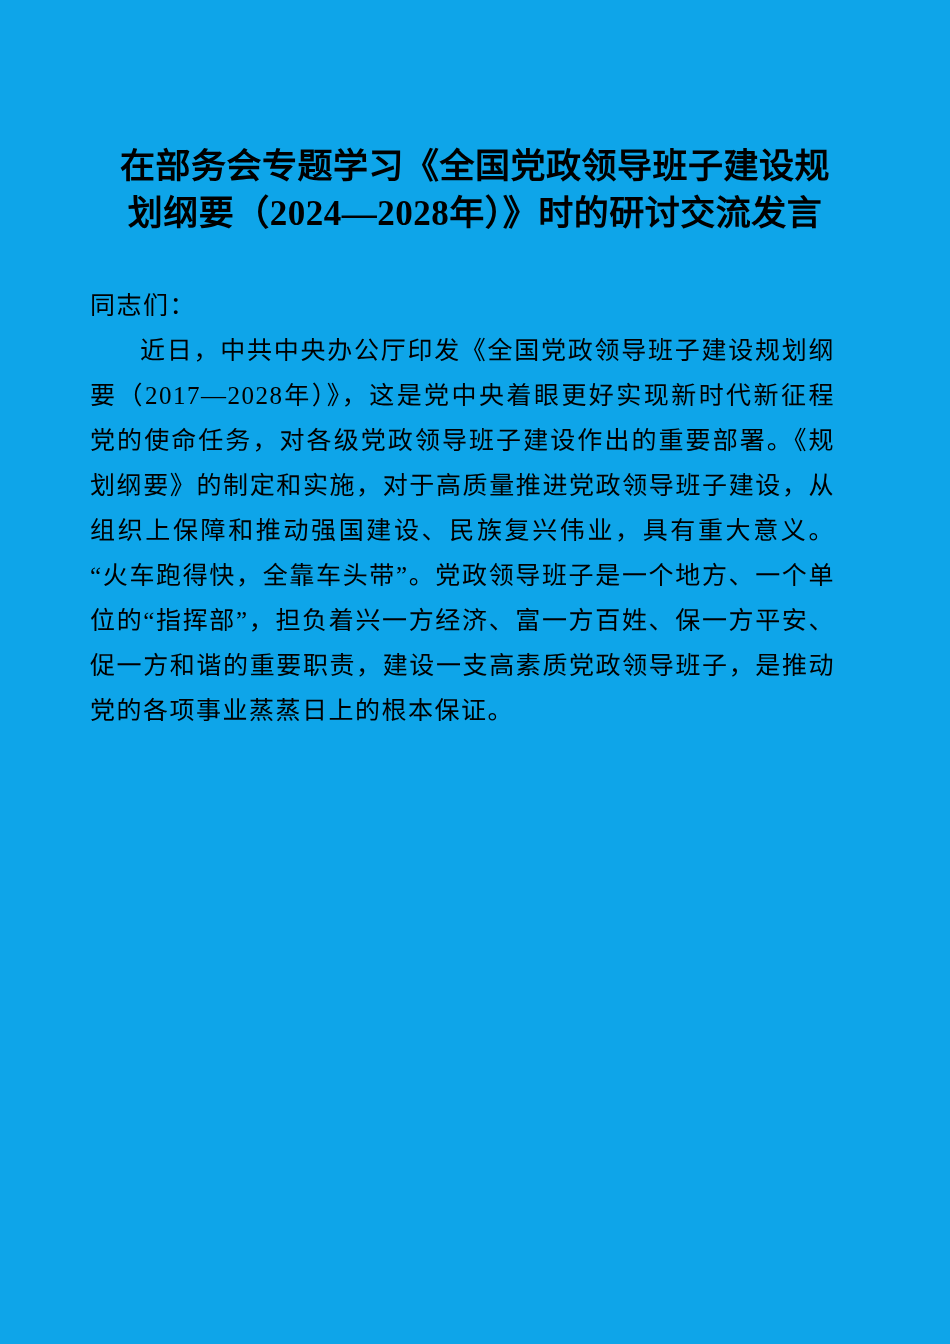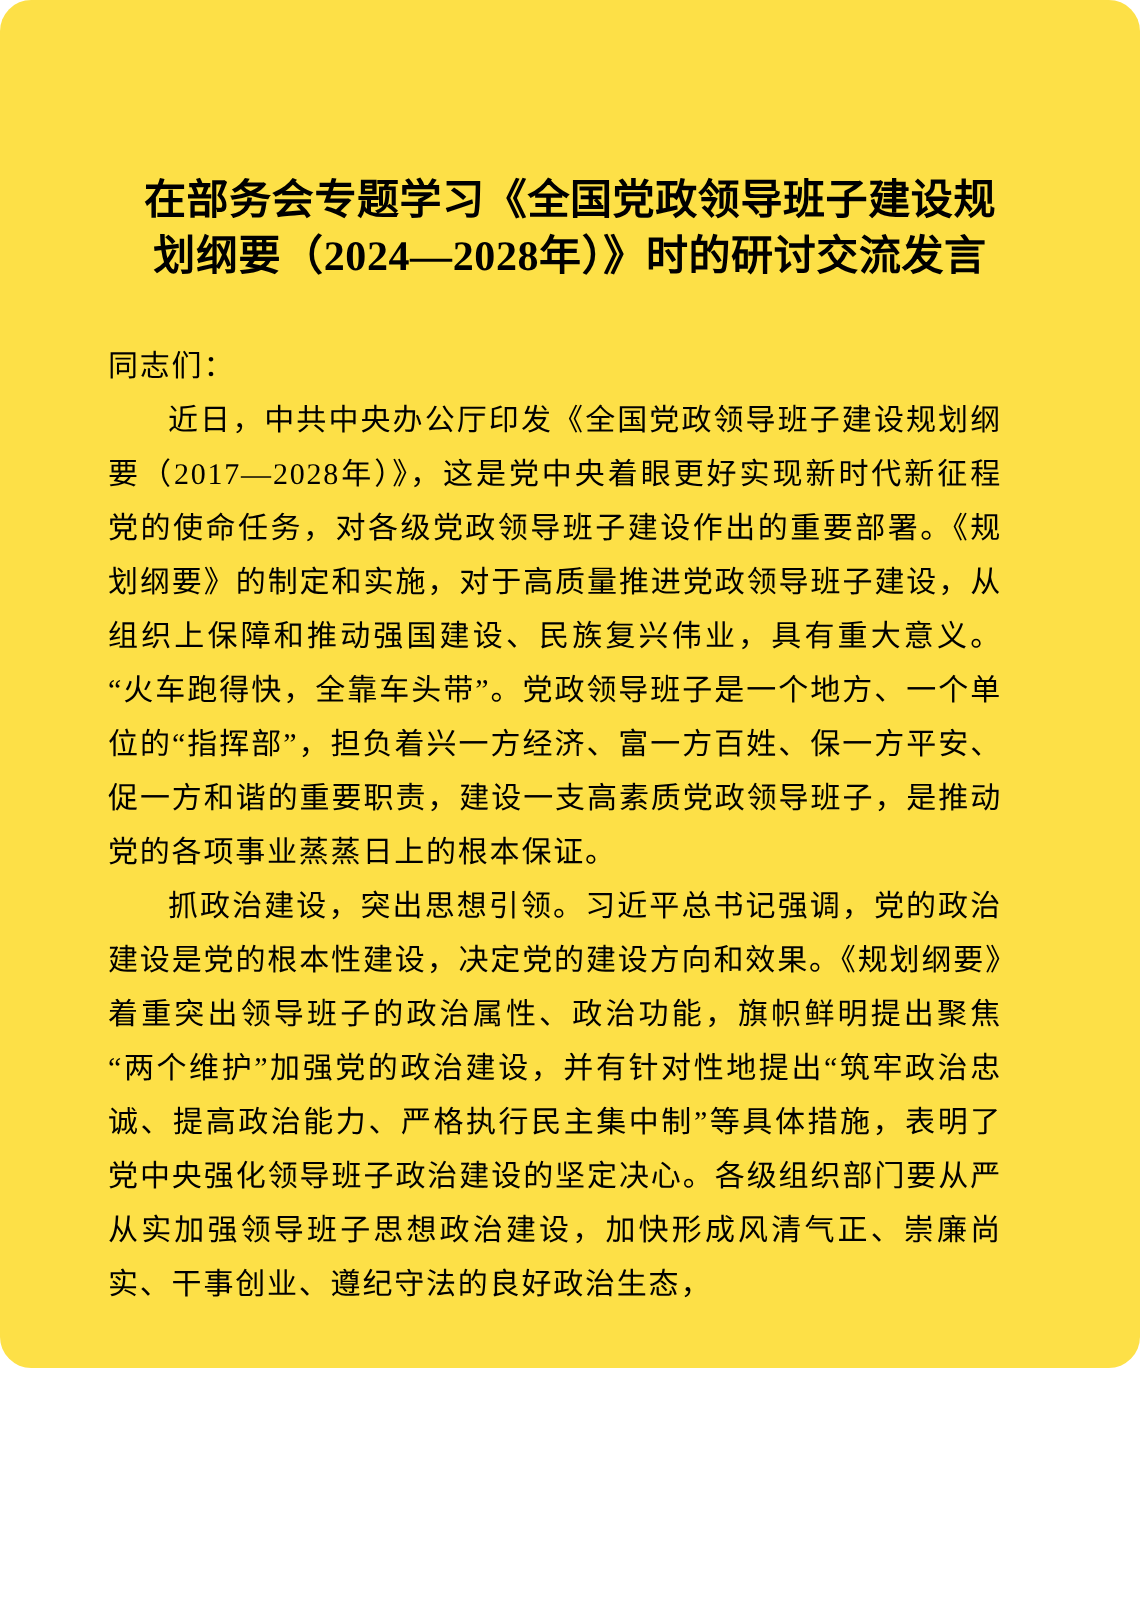--- a/index.html
+++ b/index.html
@@ -3,25 +3,24 @@
 <meta charset="utf-8">
 <style>
   * { margin: 0; padding: 0; box-sizing: border-box; }
   html, body {
     background: #ffffff;
     font-family: "Liberation Serif", "DejaVu Serif", serif;
   }
   .page {
     position: relative;
     width: 950px;
-    height: 1140px;
-    background: #fde047;
+    height: 1344px;
+    background: #0ea5e9;
     overflow: hidden;
     color: #000000;
-    border-radius: 26px;
   }
   .doc-title {
     margin: 143px auto 0 auto;
     width: 724px;
     text-align: center;
     font-size: 35px;
     line-height: 47px;
     font-weight: bold;
     color: #000000;
     letter-spacing: 0.5px;
@@ -45,15 +44,14 @@
   }
 </style>
 </head>
 <body>
 
 <div class="page">
   <h1 class="doc-title">在部务会专题学习《全国党政领导班子建设规划纲要（2024—2028年）》时的研讨交流发言</h1>
   <div class="doc-body">
     <p>同志们：</p>
     <p class="indent">近日，中共中央办公厅印发《全国党政领导班子建设规划纲要（2017—2028年）》，这是党中央着眼更好实现新时代新征程党的使命任务，对各级党政领导班子建设作出的重要部署。《规划纲要》的制定和实施，对于高质量推进党政领导班子建设，从组织上保障和推动强国建设、民族复兴伟业，具有重大意义。“火车跑得快，全靠车头带”。党政领导班子是一个地方、一个单位的“指挥部”，担负着兴一方经济、富一方百姓、保一方平安、促一方和谐的重要职责，建设一支高素质党政领导班子，是推动党的各项事业蒸蒸日上的根本保证。</p>
-    <p class="indent">抓政治建设，突出思想引领。习近平总书记强调，党的政治建设是党的根本性建设，决定党的建设方向和效果。《规划纲要》着重突出领导班子的政治属性、政治功能，旗帜鲜明提出聚焦“两个维护”加强党的政治建设，并有针对性地提出“筑牢政治忠诚、提高政治能力、严格执行民主集中制”等具体措施，表明了党中央强化领导班子政治建设的坚定决心。各级组织部门要从严从实加强领导班子思想政治建设，加快形成风清气正、崇廉尚实、干事创业、遵纪守法的良好政治生态，</p>
   </div>
 </div>
 
 </body></html>

